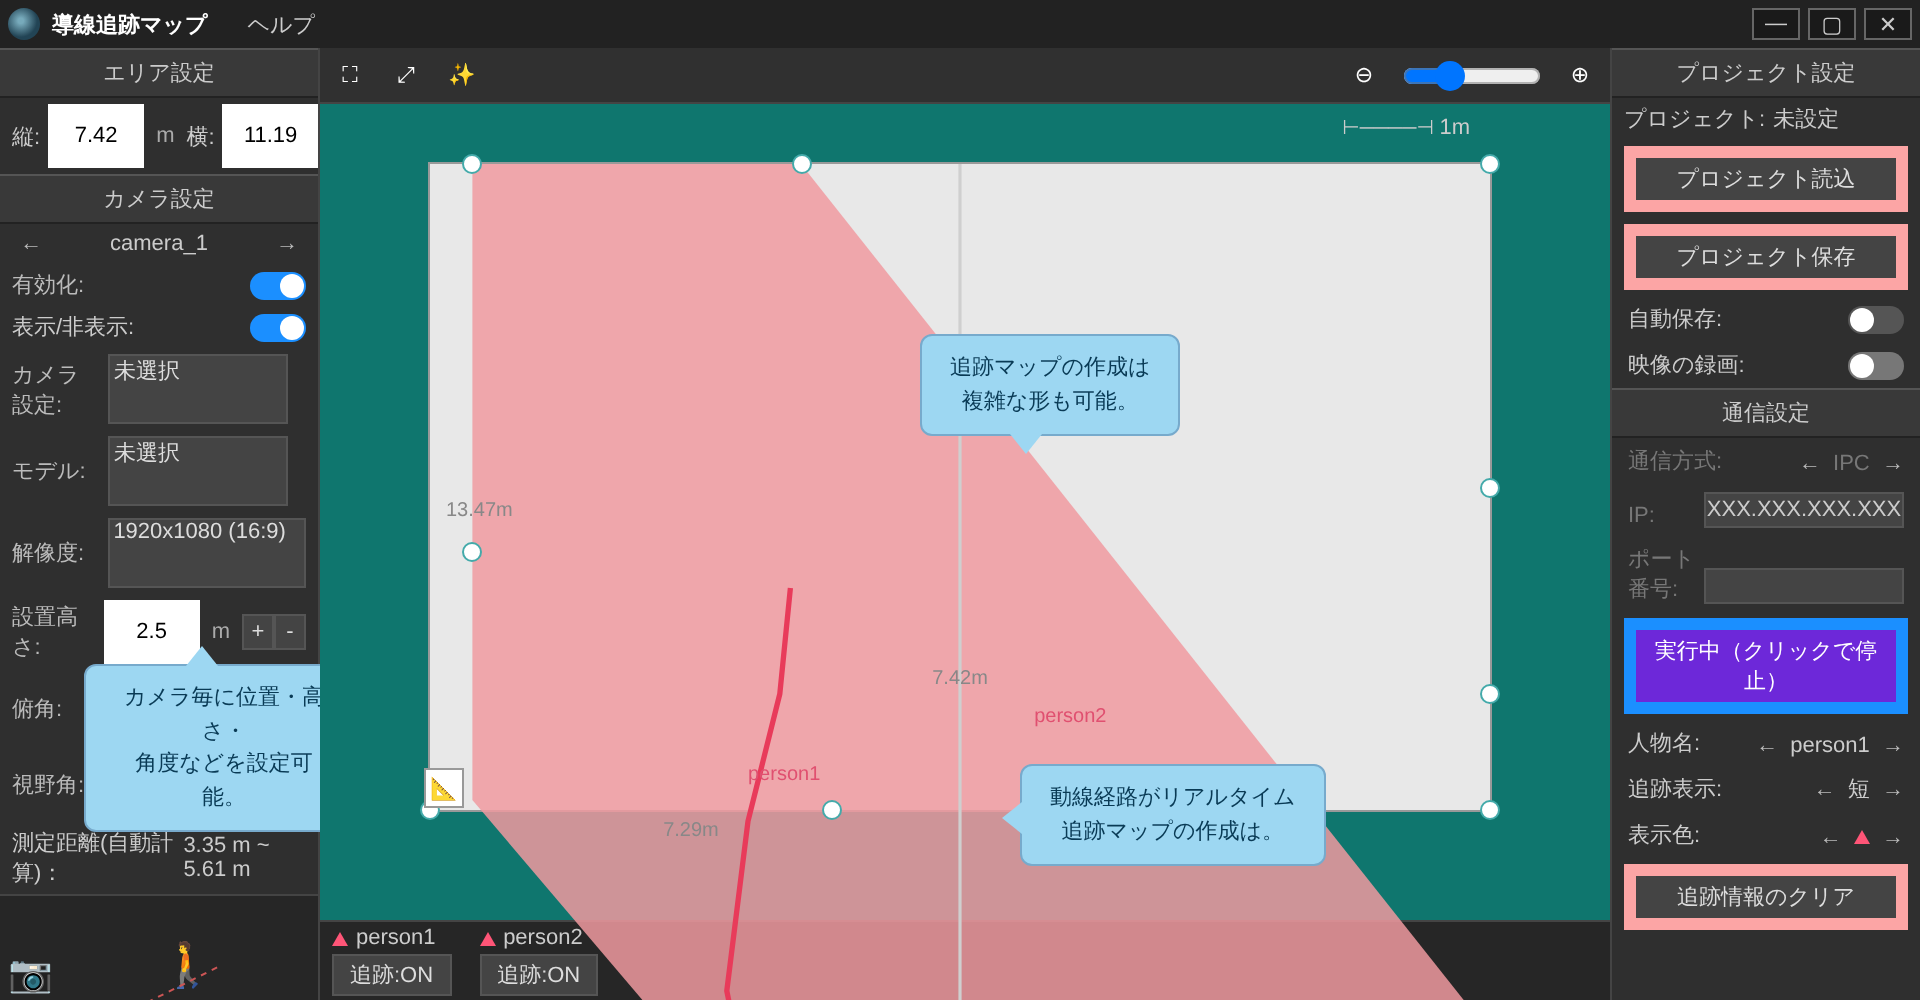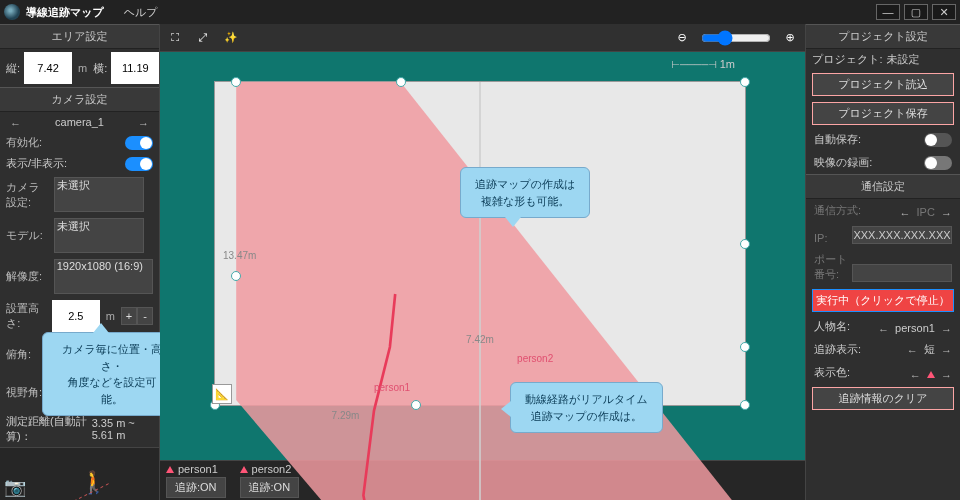--- a/index.html
+++ b/index.html
@@ -24,22 +24,22 @@
   select, .sel { background: #444; color: #ddd; border: 1px solid #555; height: 35px; width: 90px; padding: 0 2px; }
   .unit { color: #aaa; margin: 0 2px; }
   .stepper { display: flex; }
   .stepper button { width: 16px; height: 18px; background: #444; color: #ddd; border: 1px solid #555; }
   .nav { display:flex; align-items:center; justify-content:space-between; padding:4px 10px; }
   .arrow { color: #bbb; }
   .toggle { width: 28px; height: 14px; background: #1b8fff; border-radius: 7px; position: relative; }
   .toggle::after { content:""; position:absolute; right:1px; top:1px; width:12px; height:12px; background:#fff; border-radius:50%; }
   .toggle.off { background:#555; }
   .toggle.off::after { left:1px; right:auto; }
-  .btn { background:#444; border:1px solid #fca5a5; color:#ddd; padding:3px 0; text-align:center; margin:3px 6px; }
-  .btn.blue { background:#ef4444; border-color:#1b8fff; color:#fff; }
+  .btn { background:#444; border:6px solid #fca5a5; color:#ddd; padding:3px 0; text-align:center; margin:3px 6px; }
+  .btn.blue { background:#6d28d9; border-color:#1b8fff; color:#fff; }
   .dim { color:#777; }
   
   .toolbar { height: 28px; display:flex; align-items:center; padding:0 6px; gap:10px; background:#303030; border-bottom:1px solid #444;}
   .ticon { width:18px; height:18px; display:flex; align-items:center; justify-content:center; color:#fff; }
   .canvas { flex:1; margin:0; background:#0f766e; position:relative; }
   .floor { position:absolute; left:55px; top:30px; right:60px; bottom:55px; background:#e8e8e8; box-shadow:0 0 0 1px #999; }
   .handle { width:10px; height:10px; background:#fff; border:1px solid #4aa; border-radius:50%; position:absolute; transform:translate(-50%,-50%); }
   .scale { position:absolute; top:6px; right:70px; color:#ccc; font-size:10px; }
   .measure { position:absolute; color:#888; font-size:10px; }
   .poly { position:absolute; inset:0; }

